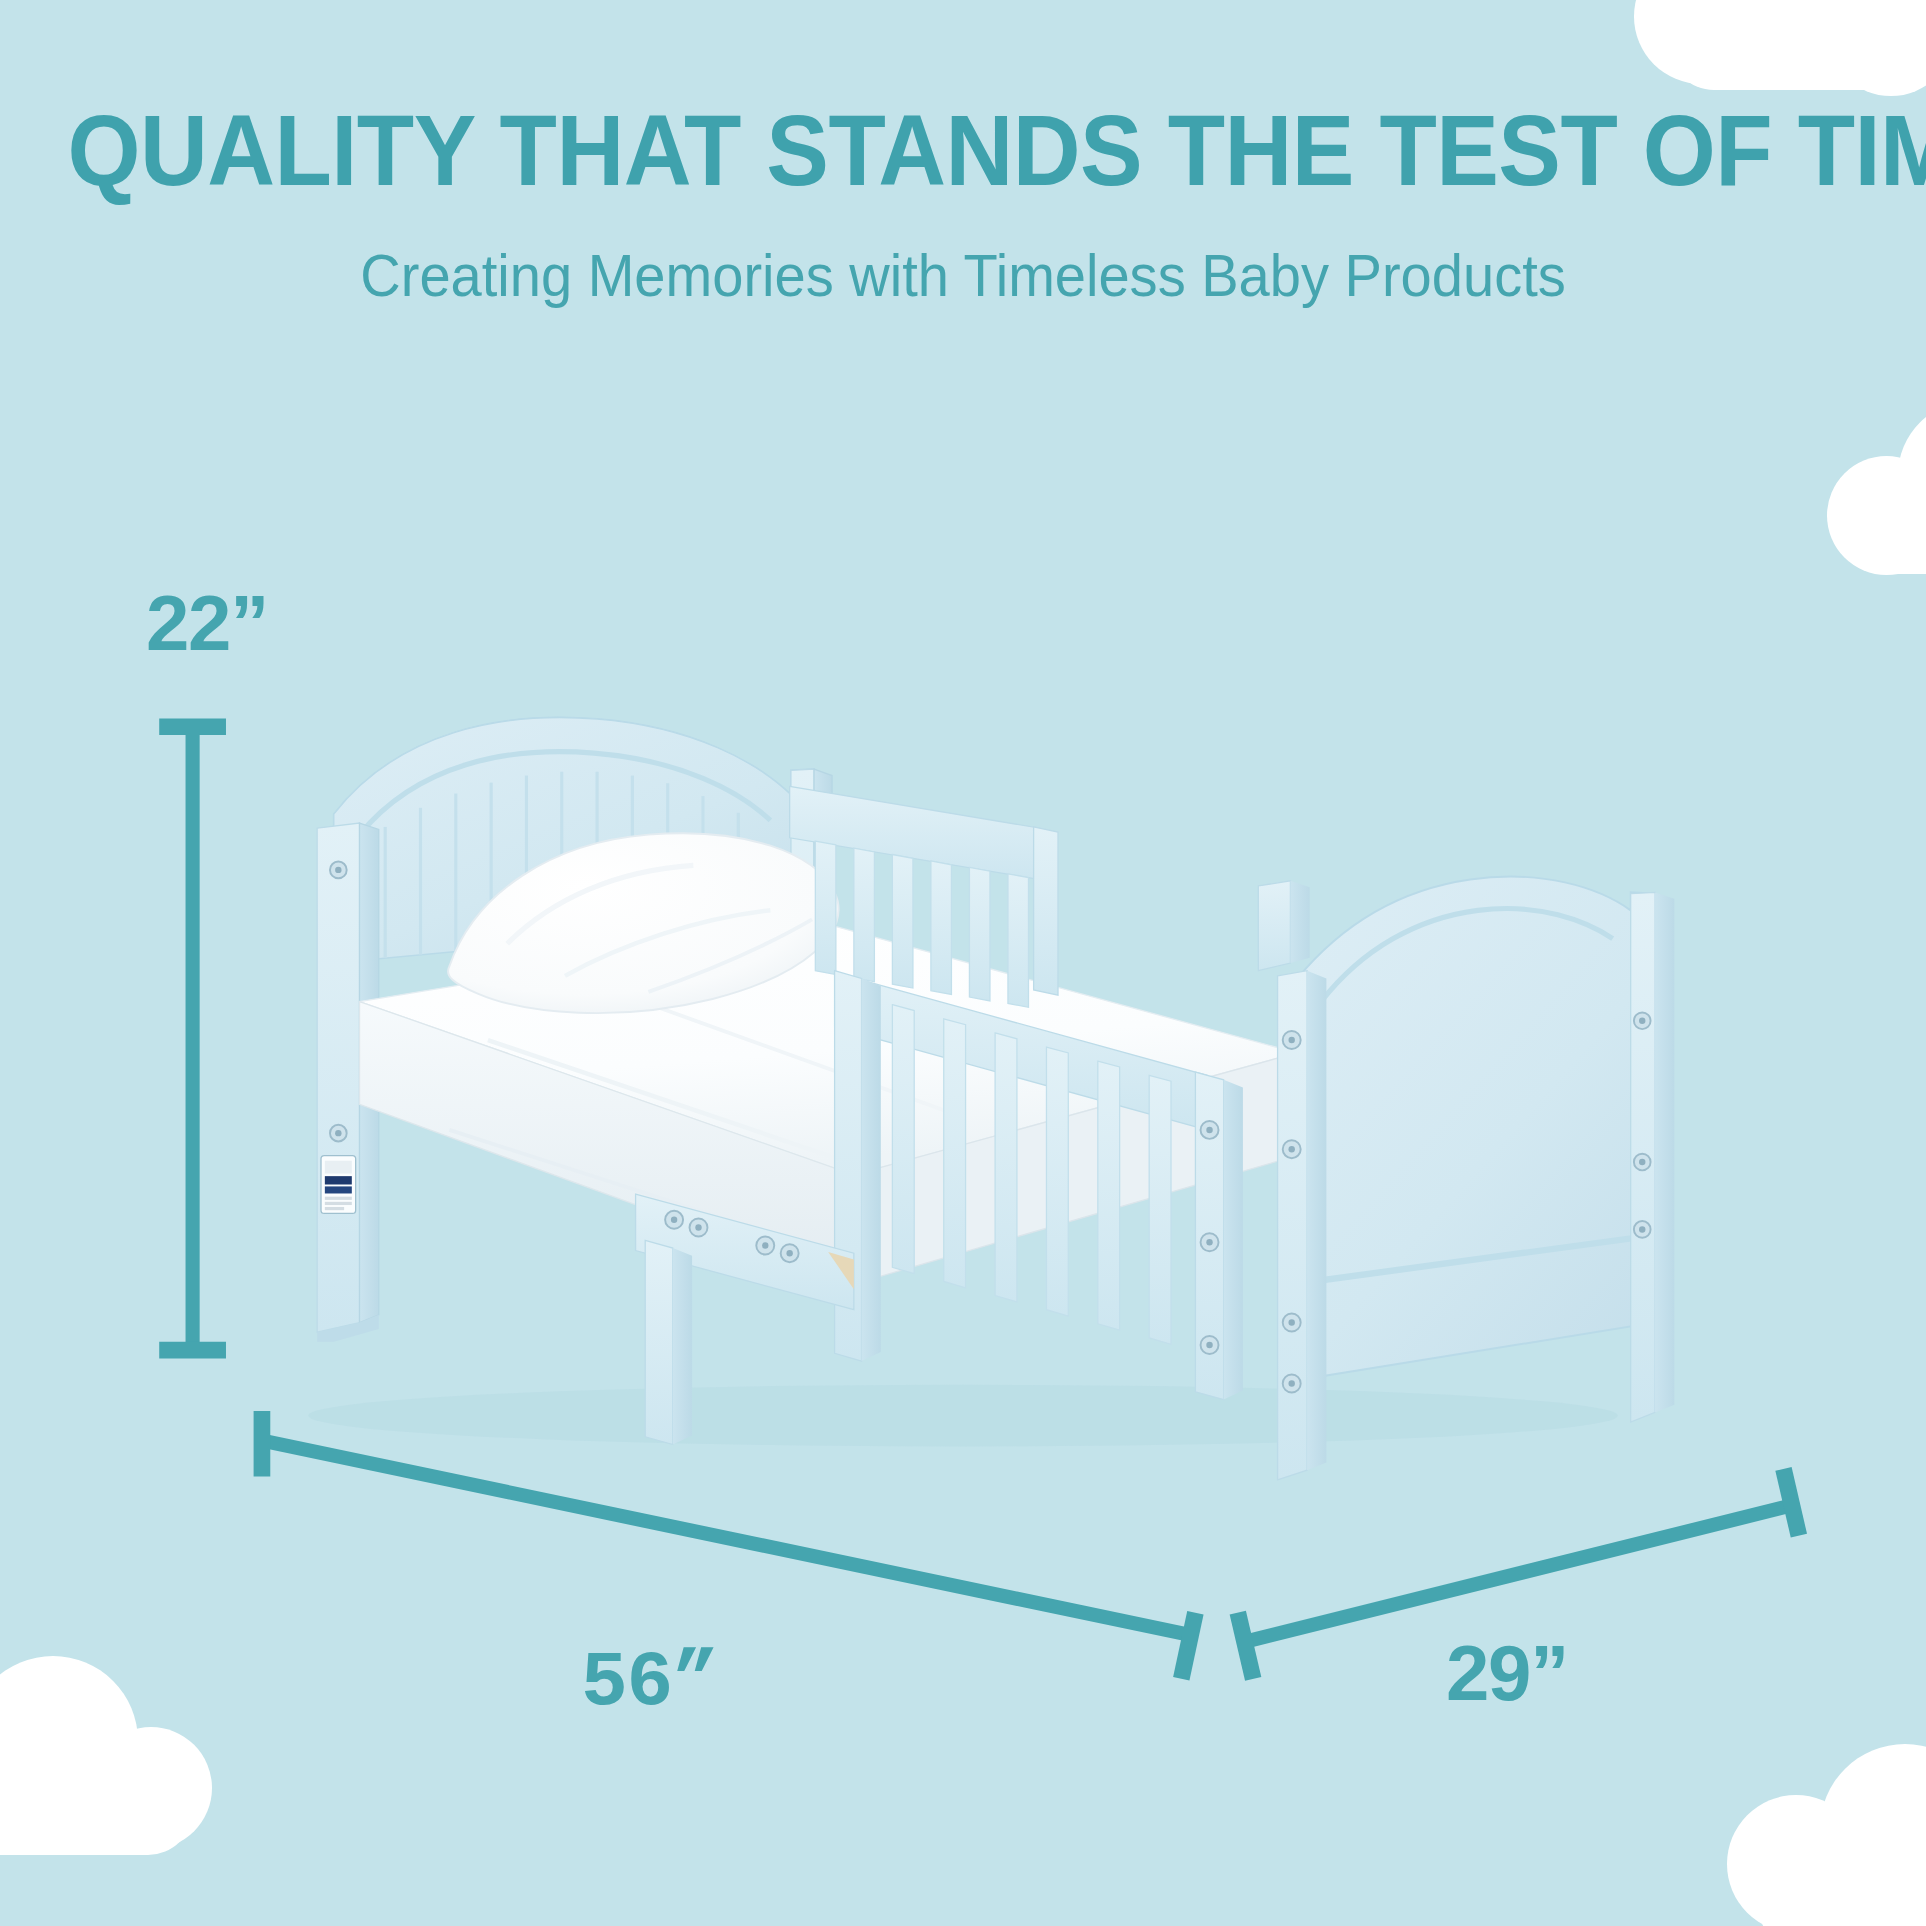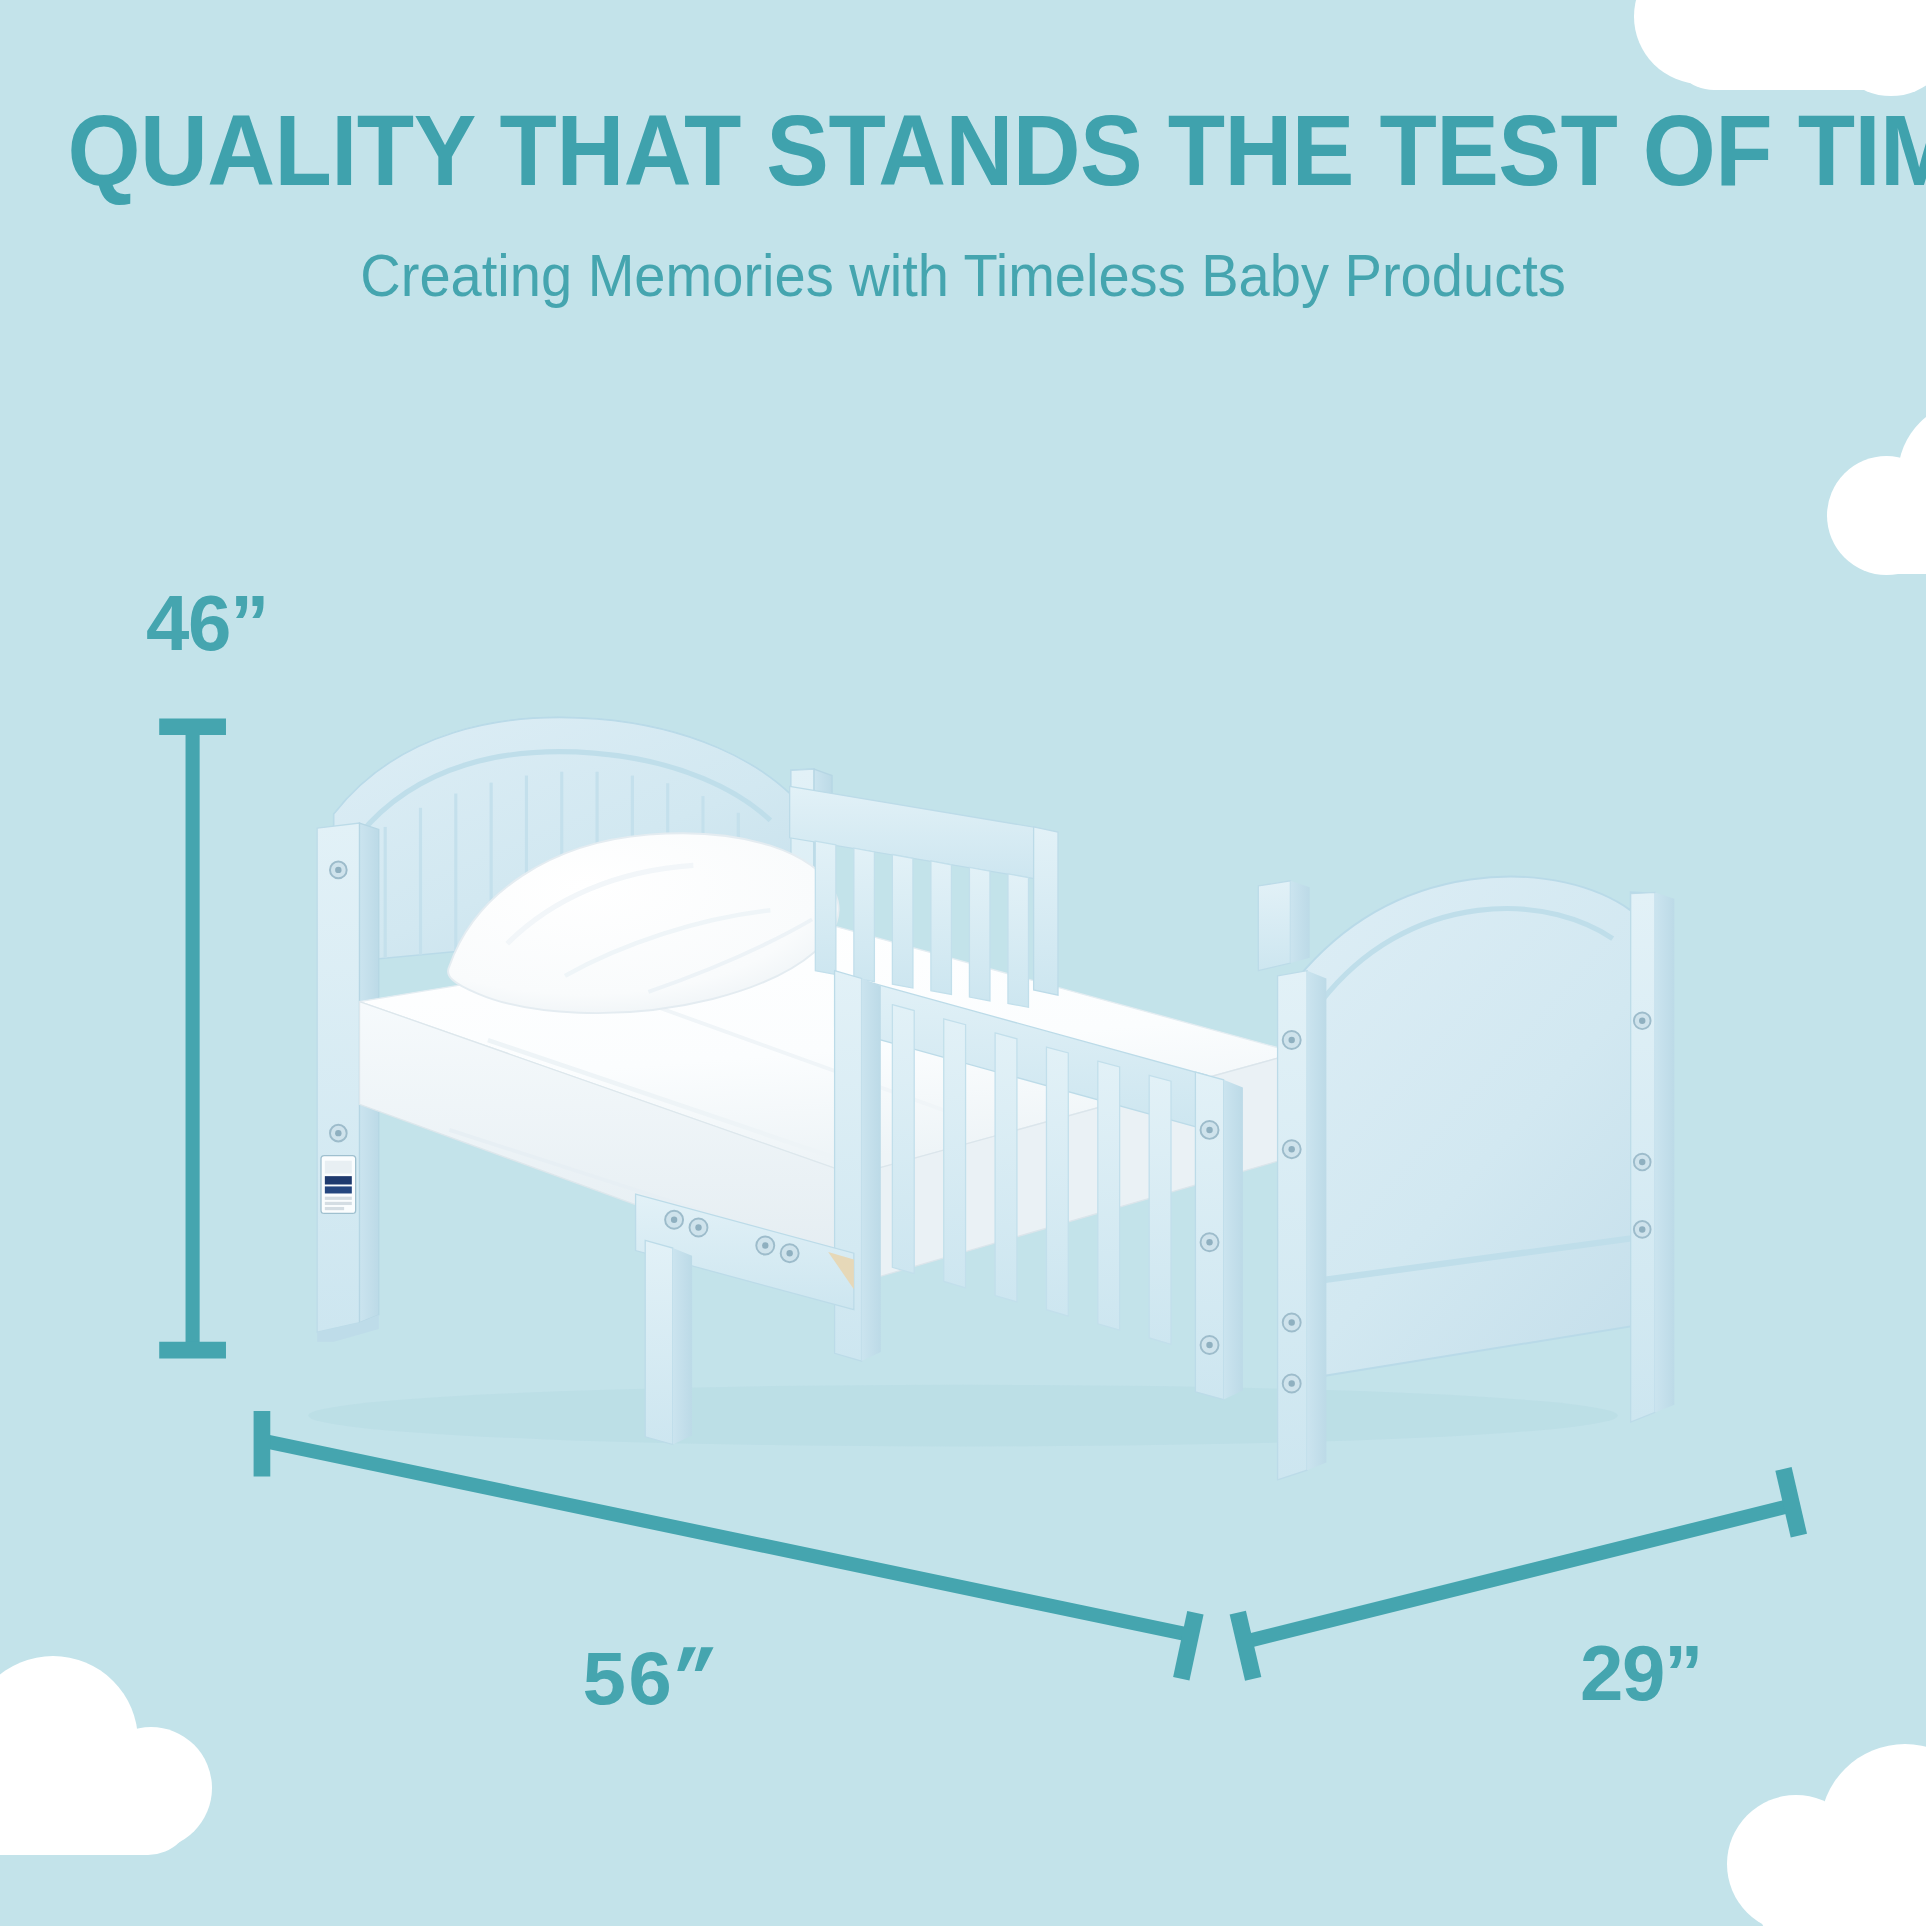--- a/index.html
+++ b/index.html
@@ -334,20 +334,20 @@
       <line x1="1862" y1="2512" x2="1840" y2="2615" stroke-width="26"></line>
     </g>
 
     <g stroke="#45a5af" stroke-width="22" stroke-linecap="butt">
       <line x1="1940" y1="2557" x2="2790" y2="2345"></line>
       <line x1="1928" y1="2512" x2="1952" y2="2615" stroke-width="26"></line>
       <line x1="2778" y1="2288" x2="2802" y2="2392" stroke-width="26"></line>
     </g>
   </svg>
 
-  <div class="dim-num" style="left:146px; top:584px;">46”</div>
+  <div class="dim-num" style="left:146px; top:584px;">22”</div>
 
   <div class="dim-num" style="left:581px; top:1644px;font-family:Liberation Mono, monospace;">56”</div>
 
-  <div class="dim-num" style="left:1580px; top:1634px;">29”</div>
+  <div class="dim-num" style="left:1446px; top:1634px;">29”</div>
 
 </div>
 
 
 </body></html>

